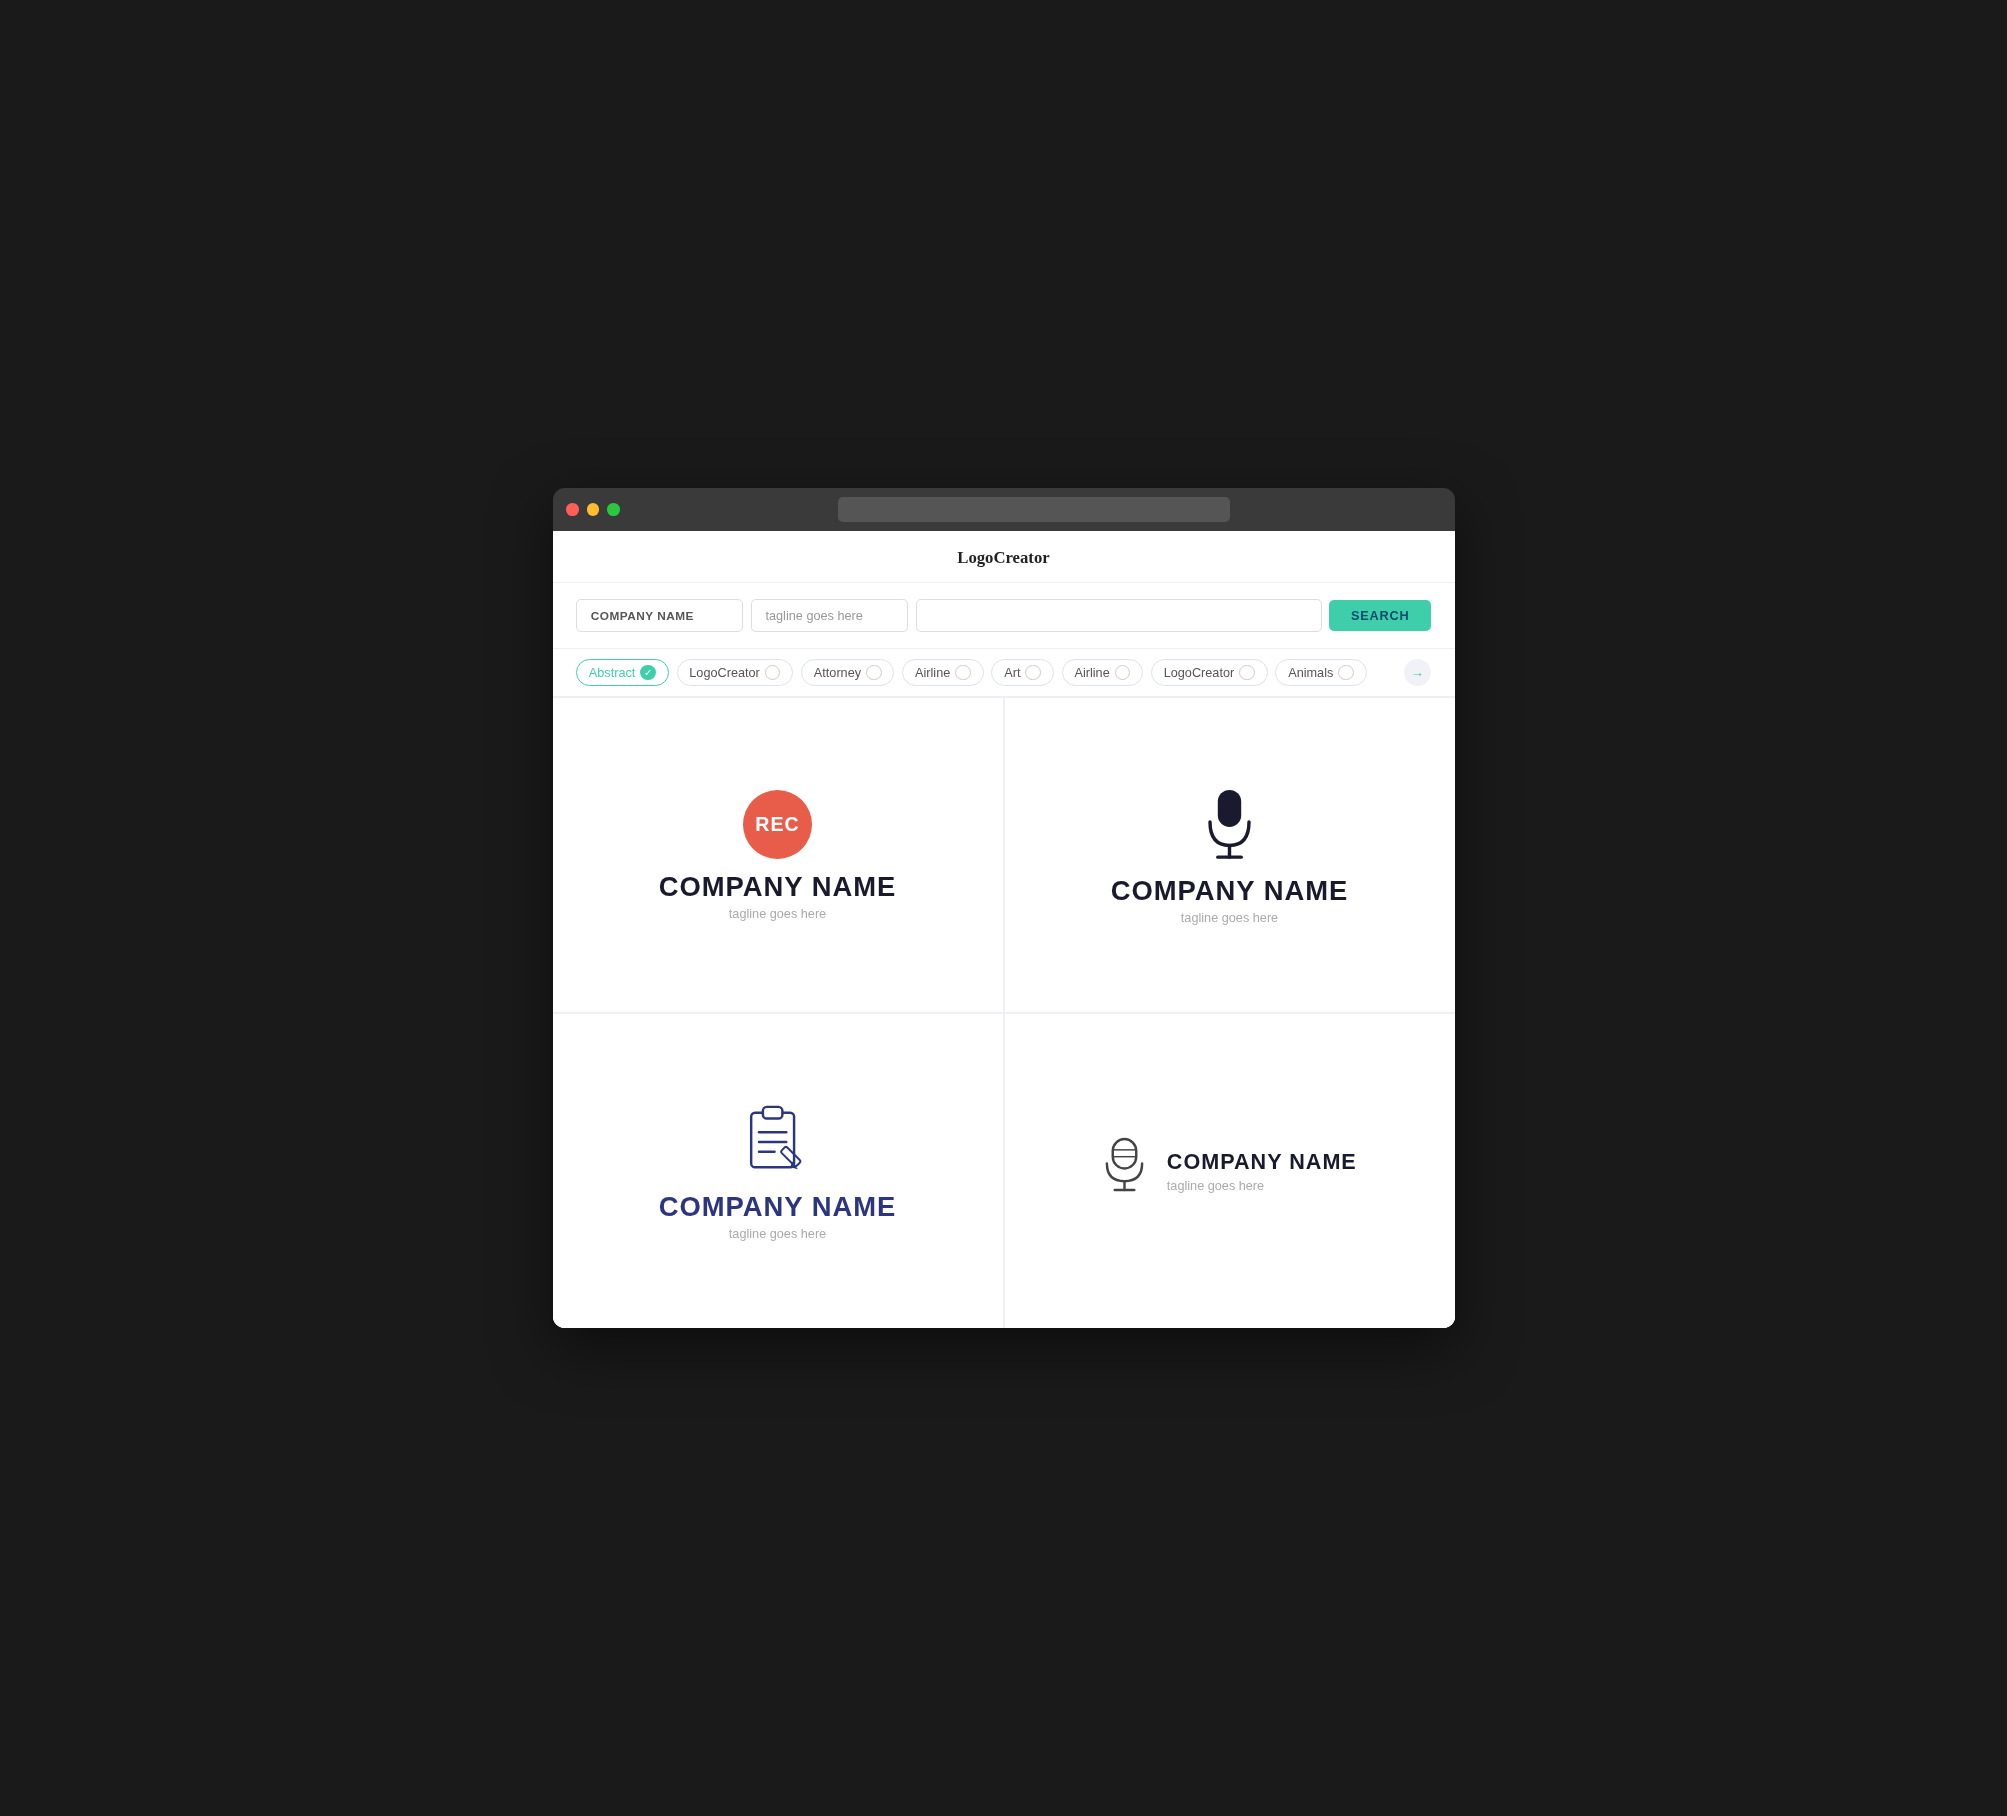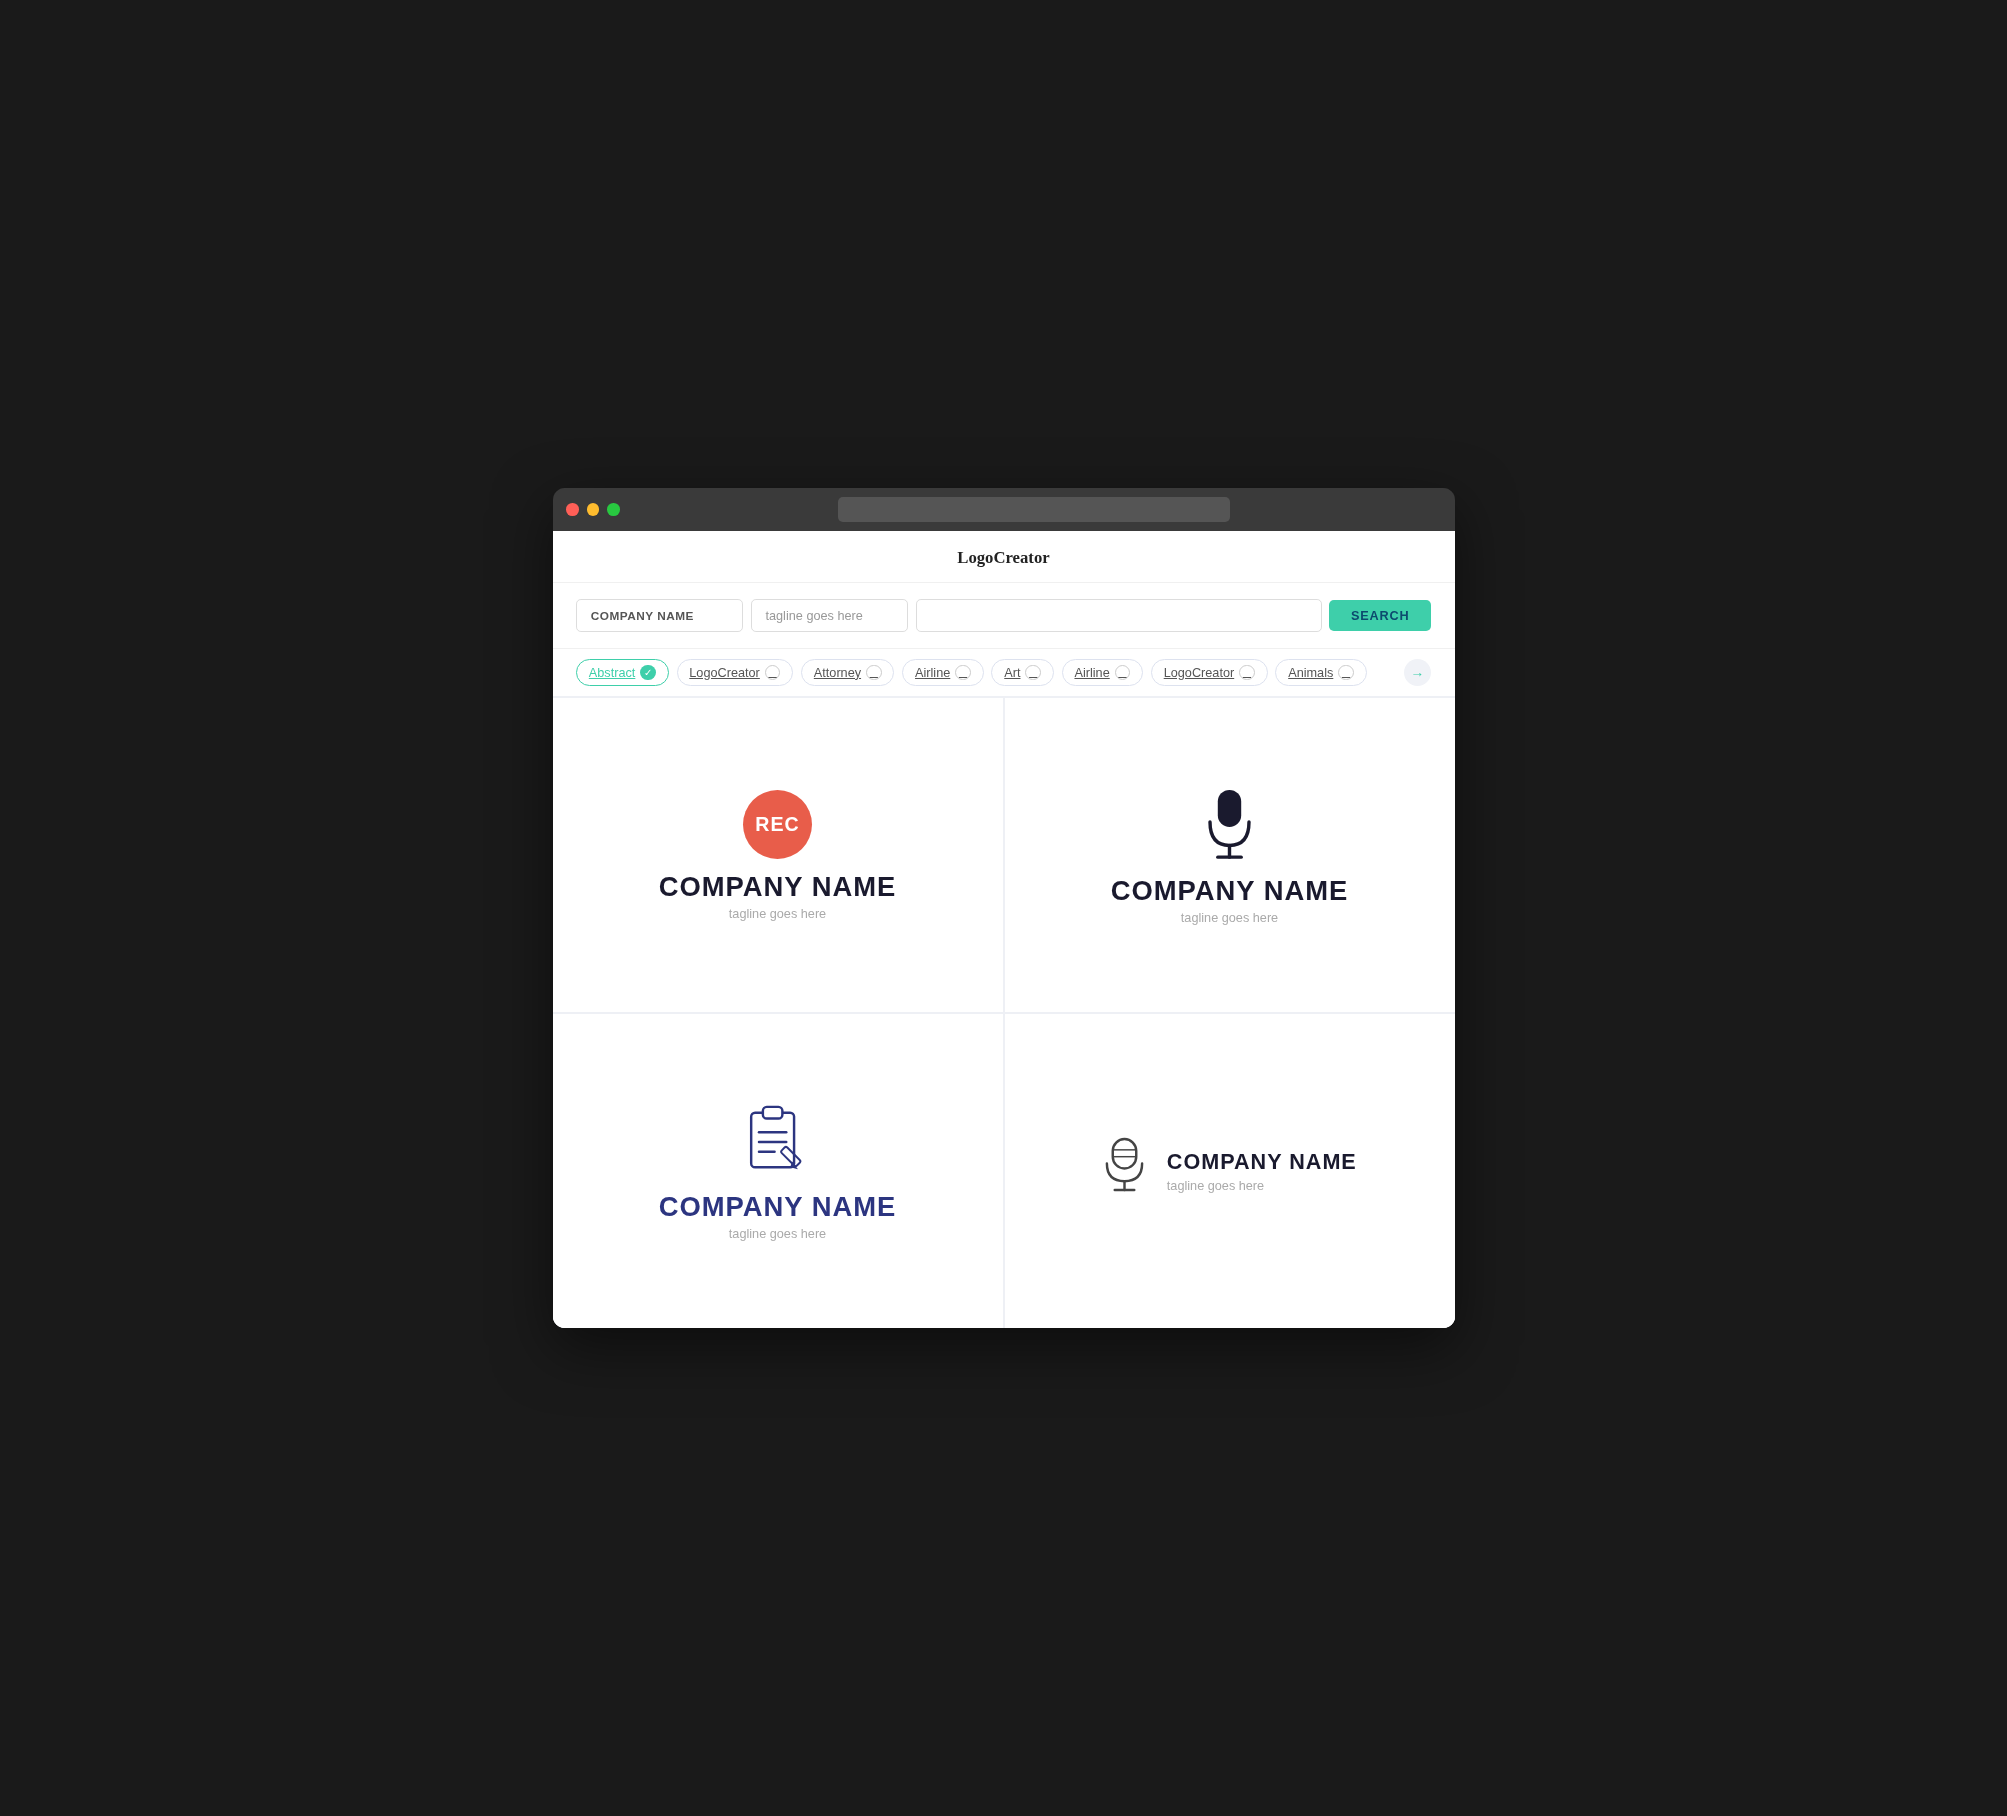--- a/index.html
+++ b/index.html
@@ -100,21 +100,20 @@
       align-items: center;
       gap: 4.9px;
       border: 1.5px solid #dde2ef;
       border-radius: 19.6px;
       padding: 4.9px 11.8px;
       font-size: 12.7px;
       color: #555;
       cursor: pointer;
       white-space: nowrap;
       background: #fff;
-      text-decoration: underline;
     }
     .cat-tag.active {
       border-color: #3ecfaa;
       color: #3ecfaa;
     }
     .cat-check {
       width: 15.7px;
       height: 15.7px;
       border-radius: 50%;
       display: flex;

